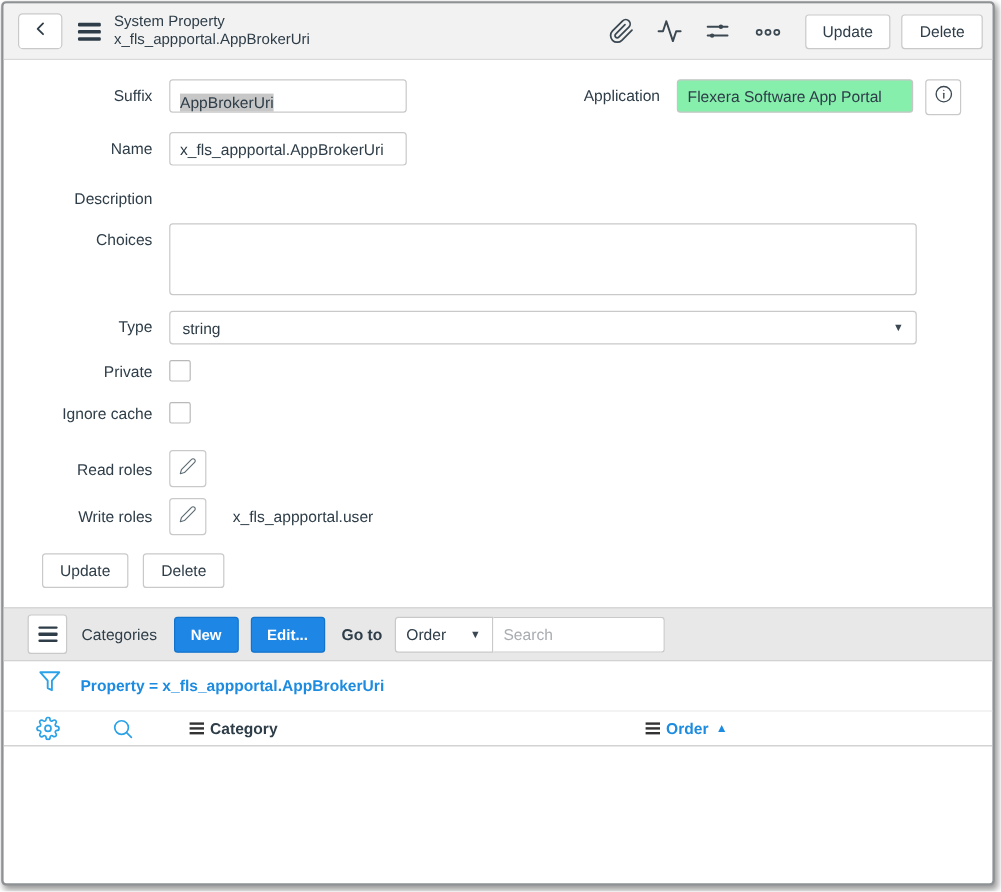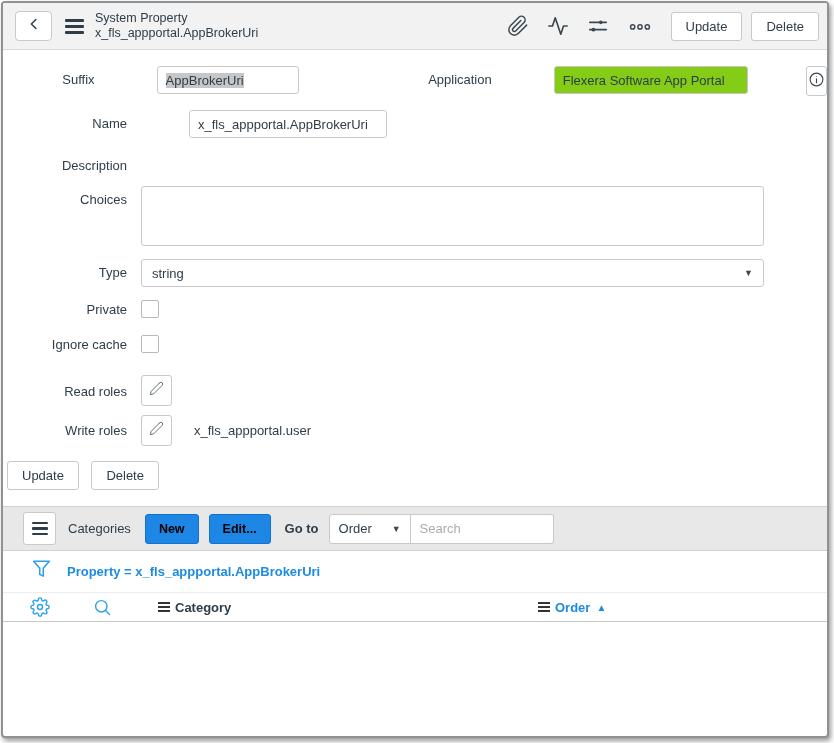--- a/index.html
+++ b/index.html
@@ -24,40 +24,40 @@
   .btn { height:29px; background:#fff; border:1px solid #c9c9c9; border-radius:3px; font-size:13px; color:#2e3d48; padding:0 14px; margin-left:9px; font-family:inherit; cursor:pointer; }
   
   .form-body { padding-top:16px; }
   .row { display:flex; align-items:flex-start; margin-bottom:12px; padding-left:20px; }
   .lbl { width:104px; text-align:right; margin-right:14px; font-size:13px; padding-top:6px; white-space:nowrap; }
   .lbl.cb { padding-top:1px; }
   .lbl2 { width:211px; text-align:right; margin-right:14px; font-size:13px; padding-top:6px; }
   .input { height:28px; border:1px solid #c9c9c9; border-radius:3px; font-size:13px; padding:0 8px; color:#2e3d48; background:#fff; font-family:inherit; }
   .short { width:198px; }
   .short2 { width:197px; }
-  .fake-input { display:flex; align-items:center; }
+  .fake-input { display:flex; align-items:flex-end; }
   .selhl { background:#c7c7c7; }
-  .readonly { background:#84cc16; border-color:#c6c6c6; }
+  .readonly { background:#86efac; border-color:#c6c6c6; }
   .info-btn { width:30px; height:30px; margin-left:10px; background:#fff; border:1px solid #c9c9c9; border-radius:3px; display:flex; align-items:center; justify-content:center; cursor:pointer; }
   .textarea { width:623px; height:60px; border:1px solid #c9c9c9; border-radius:3px; font-size:13px; padding:6px 8px; resize:none; color:#2e3d48; font-family:inherit; }
   .select { width:623px; height:28px; border:1px solid #c9c9c9; border-radius:3px; font-size:13px; padding:0 10px; display:flex; align-items:center; justify-content:space-between; background:#fff; cursor:pointer; }
   .caret { font-size:9px; color:#3b4852; }
   .checkbox { appearance:none; -webkit-appearance:none; width:18px; height:18px; border:1px solid #b9b9b9; border-radius:2px; background:#fff; margin:0; cursor:pointer; }
   .role-btn { width:31px; height:31px; background:#fff; border:1px solid #c9c9c9; border-radius:3px; display:flex; align-items:center; justify-content:center; cursor:pointer; }
   .role-val { margin-left:22px; font-size:13px; padding-top:8px; }
-  .gap16 { margin-bottom:16px; } .gap14 { margin-bottom:14px;gap:48px; } .gap13 { margin-bottom:13px; }
+  .gap16 { margin-bottom:16px; } .gap14 { margin-bottom:14px; } .gap13 { margin-bottom:13px; }
   .gap22 { margin-bottom:22px; } .gap17 { margin-bottom:17px; } .gap9  { margin-bottom:9px; }
-  .footer-row { padding-left:4px; margin-top:15px; }
+  .footer-row { padding-left:32px; margin-top:15px; }
   .footer-row .btn { margin-left:0; margin-right:8px; }
   
   .rl-bar { margin-top:16px; height:45px; background:#e8e8e8; border-top:1px solid #d2d2d2; border-bottom:1px solid #d2d2d2; display:flex; align-items:center; padding:0 8px; }
   .rl-menu-btn { width:33px; height:33px; background:#fff; border:1px solid #c9c9c9; border-radius:3px; display:flex; flex-direction:column; align-items:center; justify-content:center; gap:3px; margin-left:12px; cursor:pointer; }
   .rl-menu-btn i { display:block; width:16px; height:2.5px; background:#2e3d48; border-radius:1px; }
   .rl-title { margin:0 14px 0 12px; font-size:13px; }
-  .btn-blue { height:30px; border-radius:3px; border:1px solid #1273cc; font-size:12.5px; font-weight:bold; color:#000000; padding:0 13px; margin-right:10px; font-family:inherit; cursor:pointer; }
+  .btn-blue { height:30px; border-radius:3px; border:1px solid #1273cc; font-size:12.5px; font-weight:bold; color:#ffffff; padding:0 13px; margin-right:10px; font-family:inherit; cursor:pointer; }
   .goto-lbl { font-size:13px; margin:0 10px 0 4px; font-weight:bold; }
   .goto-select { width:82px; height:30px; background:#fff; border:1px solid #c9c9c9; border-radius:3px 0 0 3px; display:flex; align-items:center; justify-content:space-between; padding:0 9px; font-size:13px; cursor:pointer; }
   .rl-search { width:143px; height:30px; border:1px solid #c9c9c9; border-left:none; border-radius:0 3px 3px 0; font-size:13px; padding:0 9px; color:#4d7c0f; font-family:inherit; }
   .rl-search::placeholder { color:#a9adb0; }
   .filter-row { height:41px; display:flex; align-items:center; padding-left:28px; }
   .filter-text { margin-left:15px; font-size:13px; font-weight:bold; cursor:pointer; }
   .list-head { height:30px; border-top:1px solid #ececec; border-bottom:1px solid #c9c9c9; display:flex; align-items:center; position:relative; }
   .col-burger { display:inline-flex; flex-direction:column; gap:2px; margin-right:5px; }
   .col-burger i { display:block; width:12px; height:2px; background:#333; }
   .col-label { font-size:13px; font-weight:bold; }

